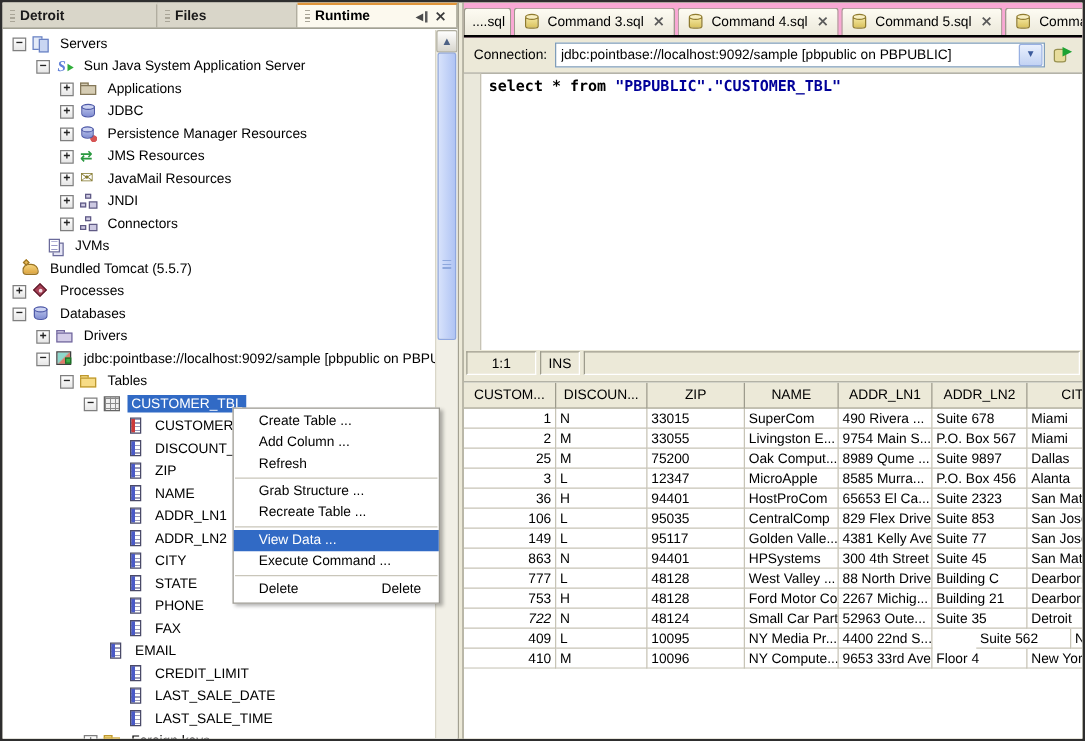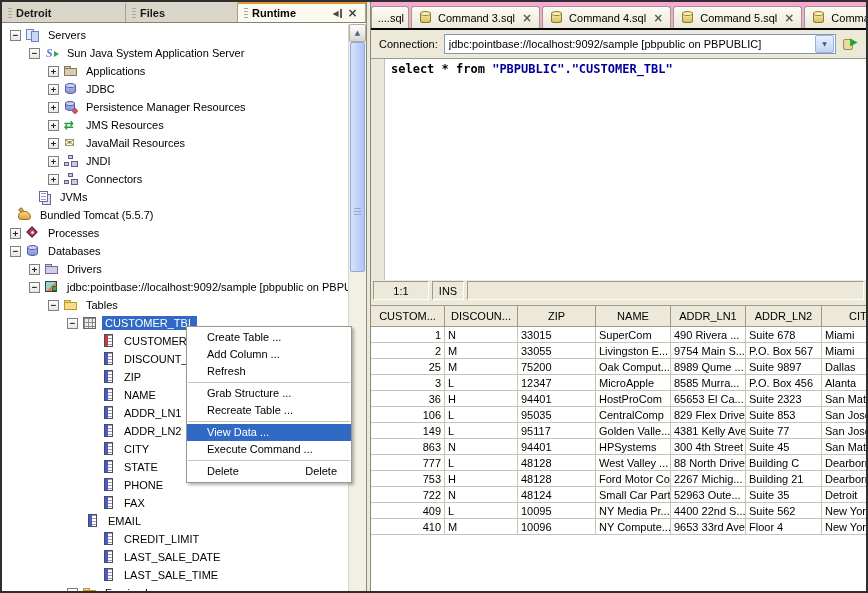--- a/index.html
+++ b/index.html
@@ -465,35 +465,35 @@
           <div class="gr">
             <div class="gc num" style="width: 74px;">753</div>
             <div class="gc" style="width: 73px;">H</div>
             <div class="gc" style="width: 78px;">48128</div>
             <div class="gc" style="width: 75px;">Ford Motor Co</div>
             <div class="gc" style="width: 75px;">2267 Michig...</div>
             <div class="gc" style="width: 76px;">Building 21</div>
             <div class="gc" style="width: 80px;">Dearborn</div>
           </div>
           <div class="gr">
-            <div class="gc num" style="width: 74px;">722</div>
+            <div class="gc num" style="width: 74px; font-style: italic;">722</div>
             <div class="gc" style="width: 73px;">N</div>
             <div class="gc" style="width: 78px;">48124</div>
             <div class="gc" style="width: 75px;">Small Car Parts</div>
             <div class="gc" style="width: 75px;">52963 Oute...</div>
             <div class="gc" style="width: 76px;">Suite 35</div>
             <div class="gc" style="width: 80px;">Detroit</div>
           </div>
           <div class="gr">
             <div class="gc num" style="width: 74px;">409</div>
             <div class="gc" style="width: 73px;">L</div>
             <div class="gc" style="width: 78px;">10095</div>
             <div class="gc" style="width: 75px;">NY Media Pr...</div>
             <div class="gc" style="width: 75px;">4400 22nd S...</div>
-            <div class="gc" style="width: 76px;">Suite 562</div>
+            <div class="gc" style="width: 76px; margin-left: 35px;">Suite 562</div>
             <div class="gc" style="width: 80px;">New York</div>
           </div>
           <div class="gr">
             <div class="gc num" style="width: 74px;">410</div>
             <div class="gc" style="width: 73px;">M</div>
             <div class="gc" style="width: 78px;">10096</div>
             <div class="gc" style="width: 75px;">NY Compute...</div>
             <div class="gc" style="width: 75px;">9653 33rd Ave</div>
             <div class="gc" style="width: 76px;">Floor 4</div>
             <div class="gc" style="width: 80px;">New York</div>

